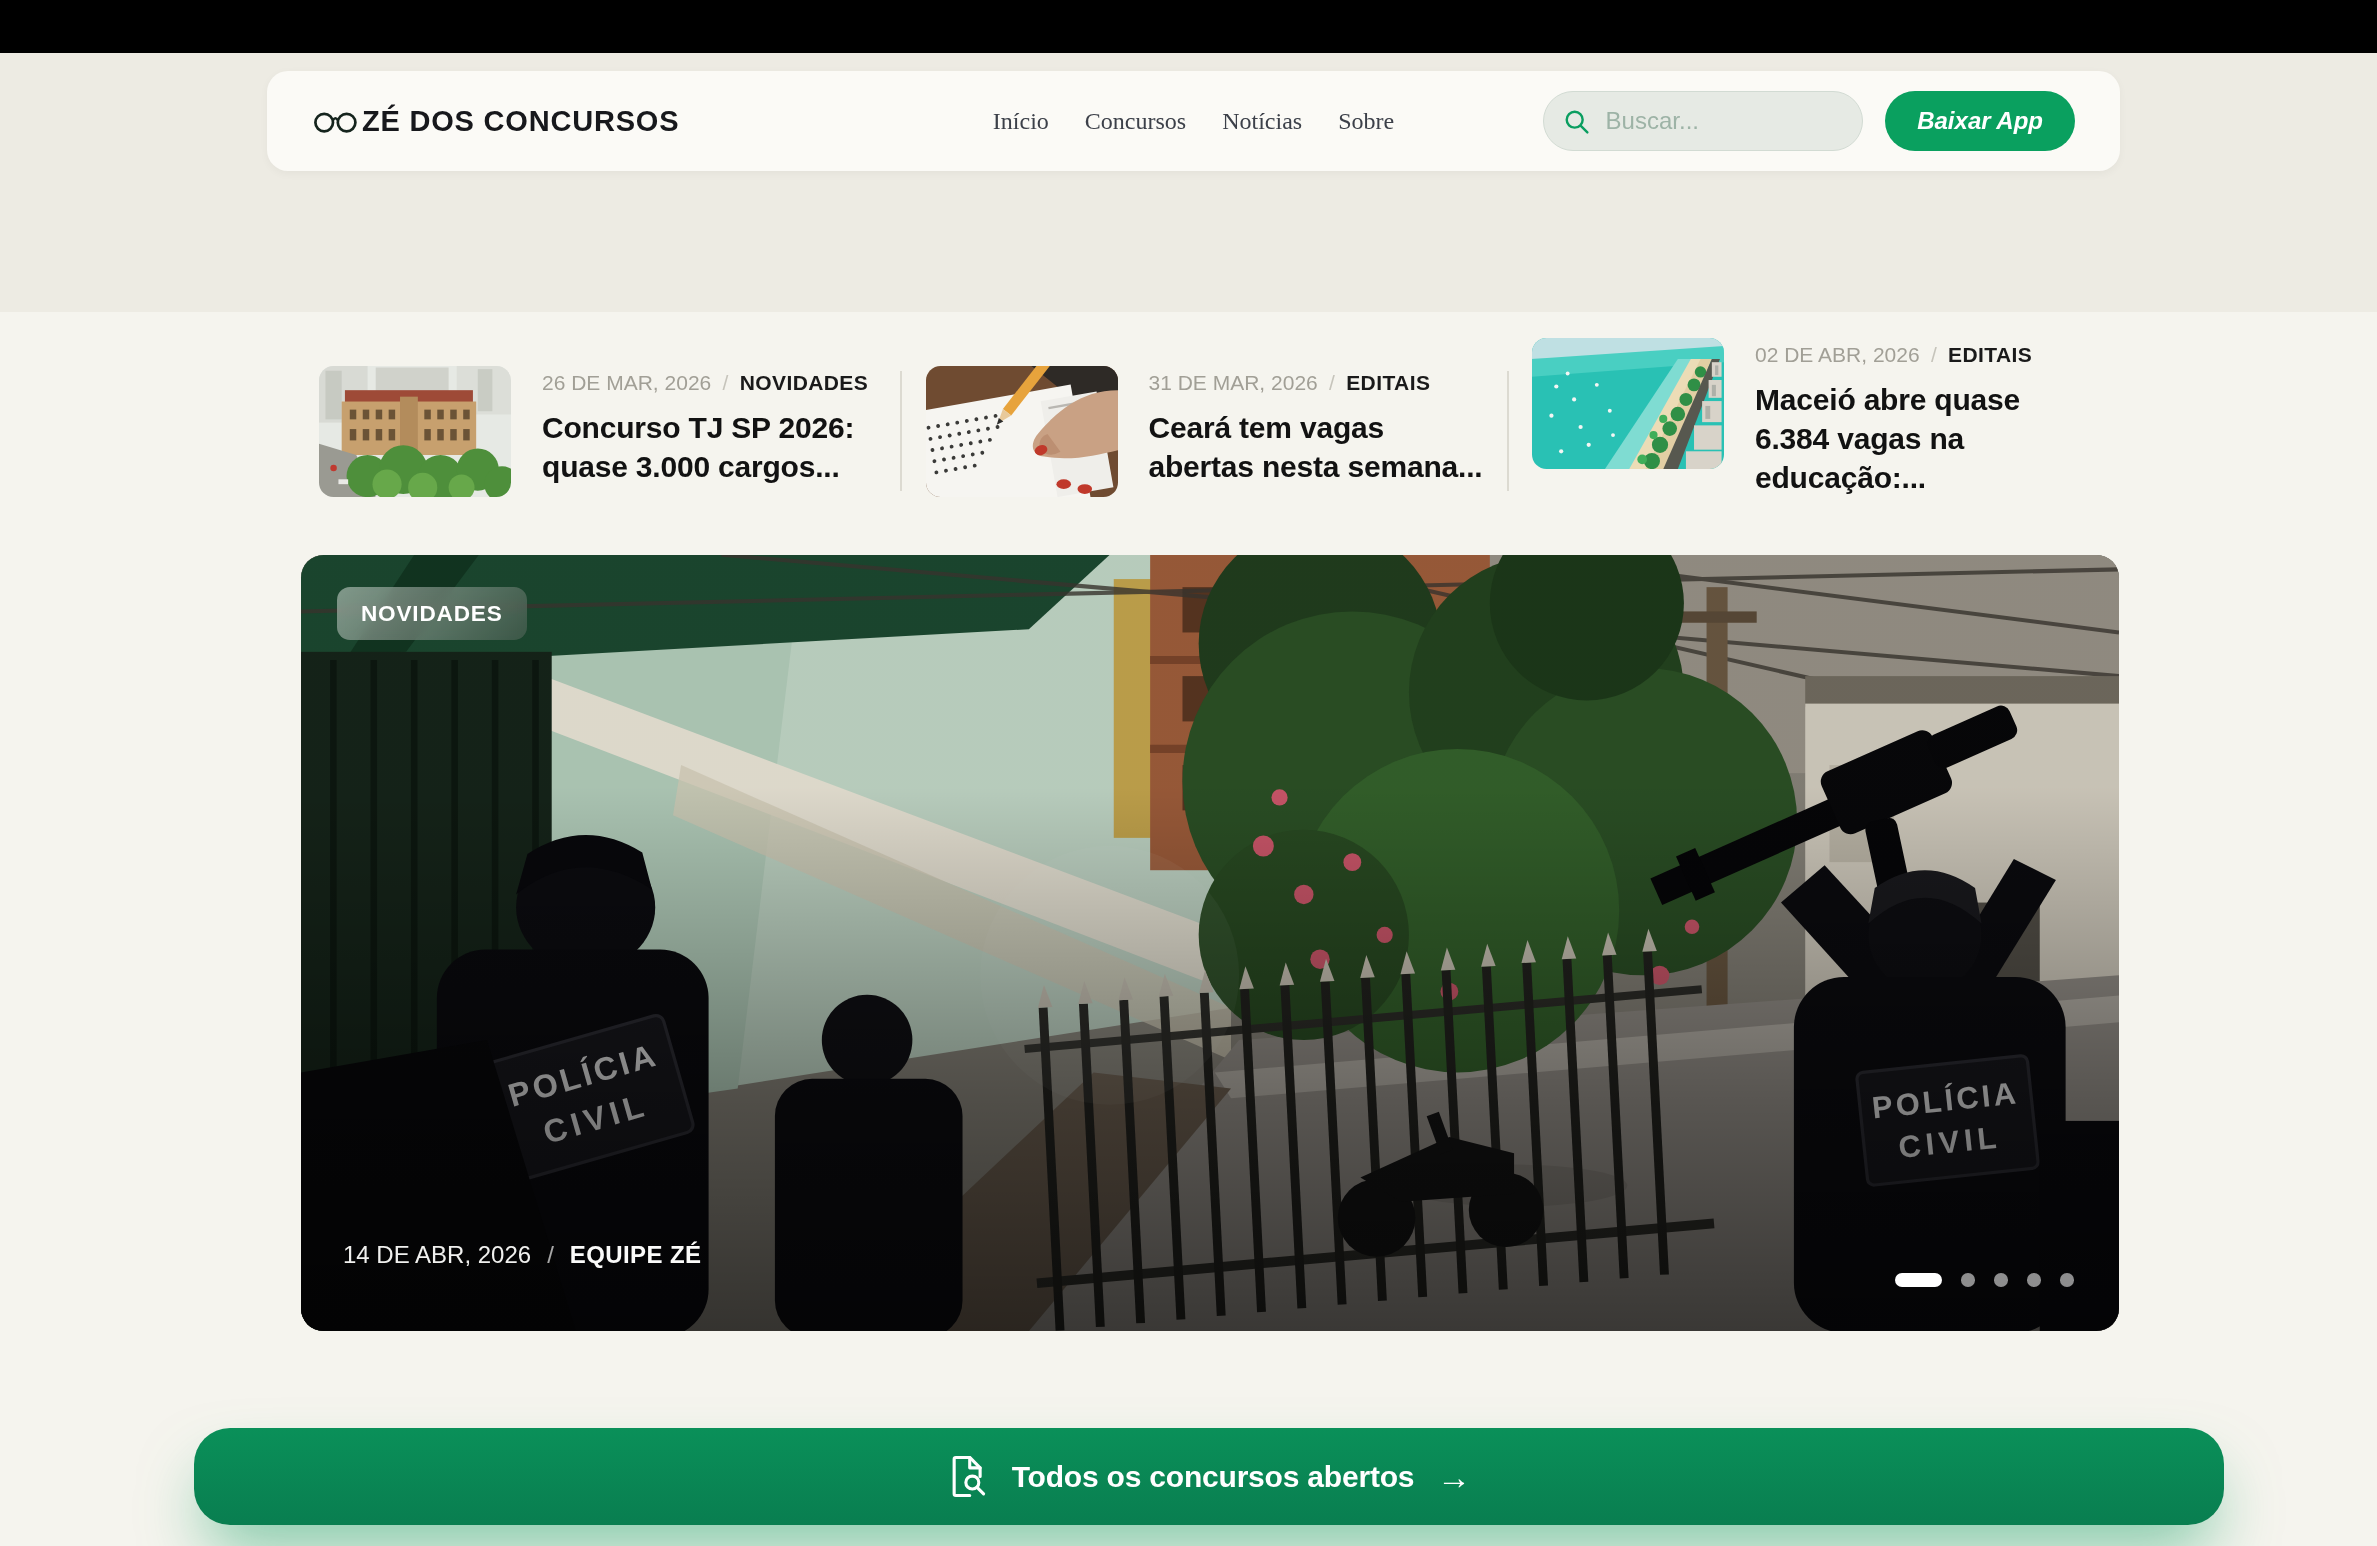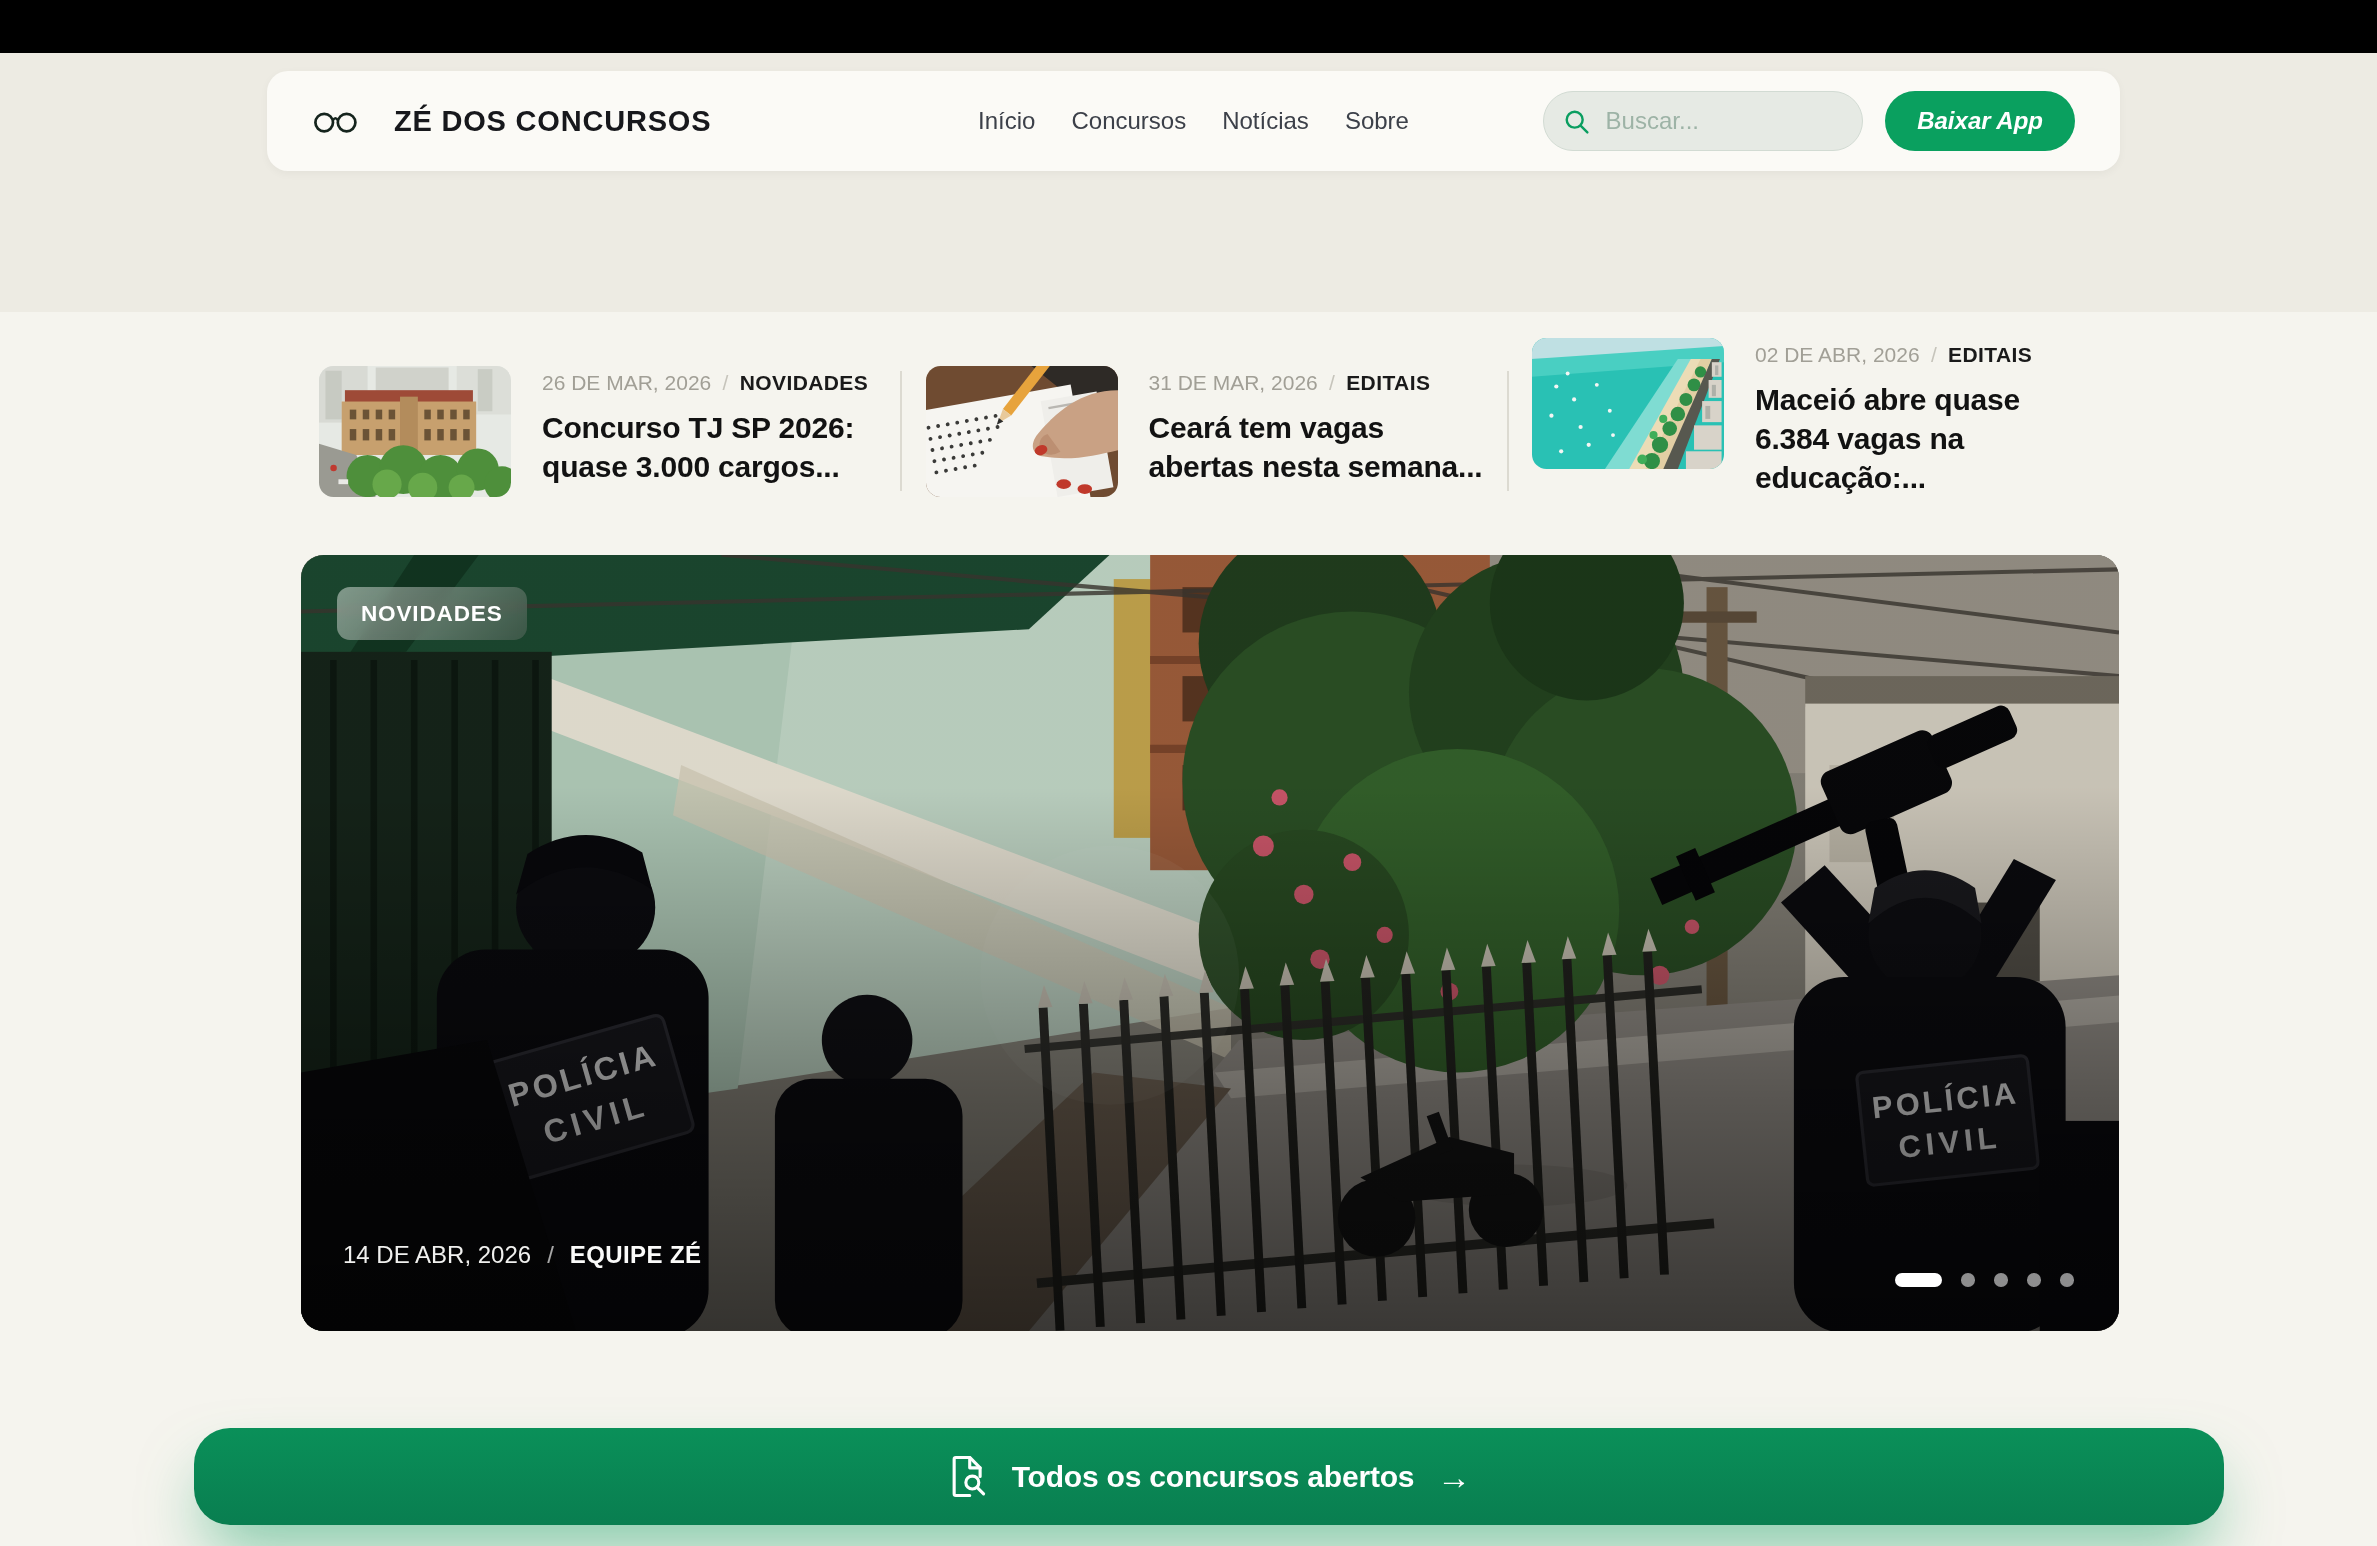--- a/index.html
+++ b/index.html
@@ -10,23 +10,23 @@
   }
   .black-bar{position:absolute;top:0;left:0;width:100%;height:53px;background:#000;}
   .top-band{position:absolute;top:53px;left:0;width:100%;height:259px;background:#edebe3;}
 
   
   .header-card{
     position:absolute;left:267px;top:71px;width:1853px;height:100px;
     background:#fbfaf6;border-radius:21px;display:flex;align-items:center;
     padding:0 45px;box-sizing:border-box;box-shadow:0 2.4px 8px rgba(0,0,0,0.04);
   }
-  .brand{display:flex;align-items:center;gap:32px;cursor:pointer;}
+  .brand{display:flex;align-items:center;gap:0;cursor:pointer;}
   .brand-text{font-size:29px;font-weight:800;letter-spacing:0.8px;color:#17181c;white-space:nowrap;}
-  .nav{position:absolute;left:50%;transform:translateX(-50%);display:flex;gap:36px;align-items:flex-start;}
+  .nav{position:absolute;left:50%;transform:translateX(-50%);display:flex;gap:36px;align-items:flex-start;font-family:Liberation Serif, serif;}
   .nav-link{font-size:24px;color:#3c4049;font-weight:500;cursor:pointer;white-space:nowrap;}
   .header-right{margin-left:auto;display:flex;align-items:center;gap:22.6px;}
   .search-pill{
     width:320px;height:60px;border-radius:32px;background:#e6eae4;
     border:1.6px solid #d2dbd3;display:flex;align-items:center;gap:13px;
     padding:0 18px;box-sizing:border-box;
   }
   .search-pill input{
     flex:1;min-width:0;background:transparent;border:none;outline:none;
     font-size:24px;color:#41604f;font-family:"Liberation Sans",sans-serif;

